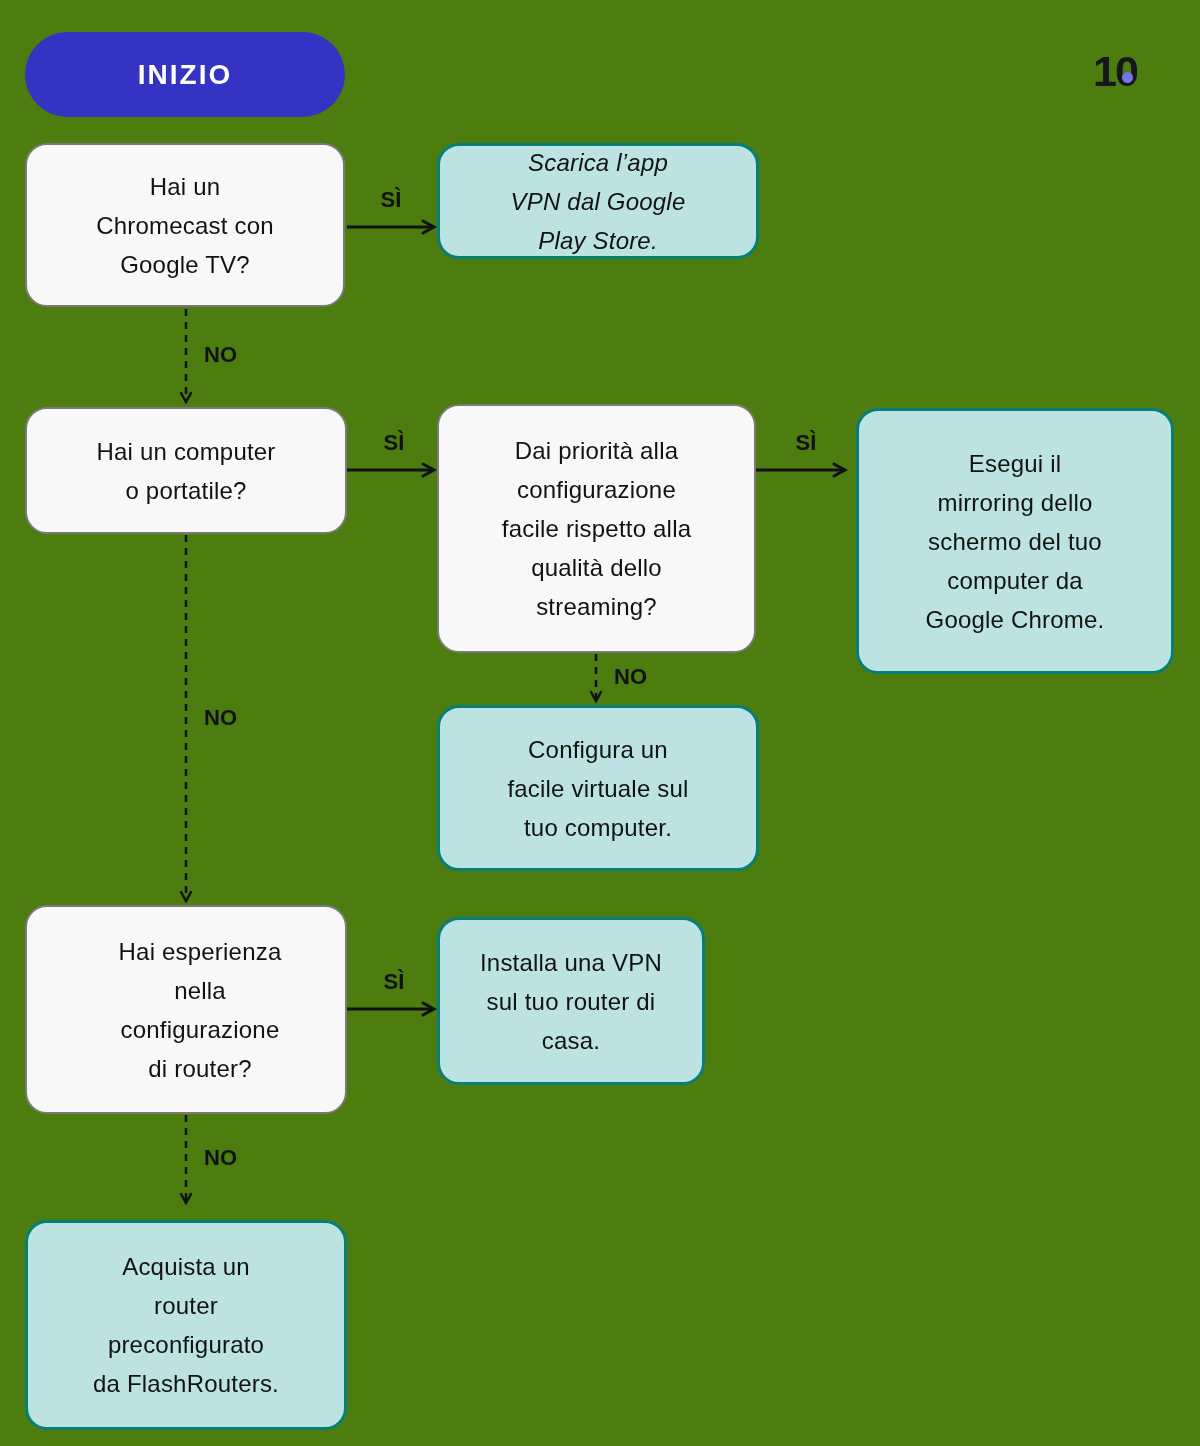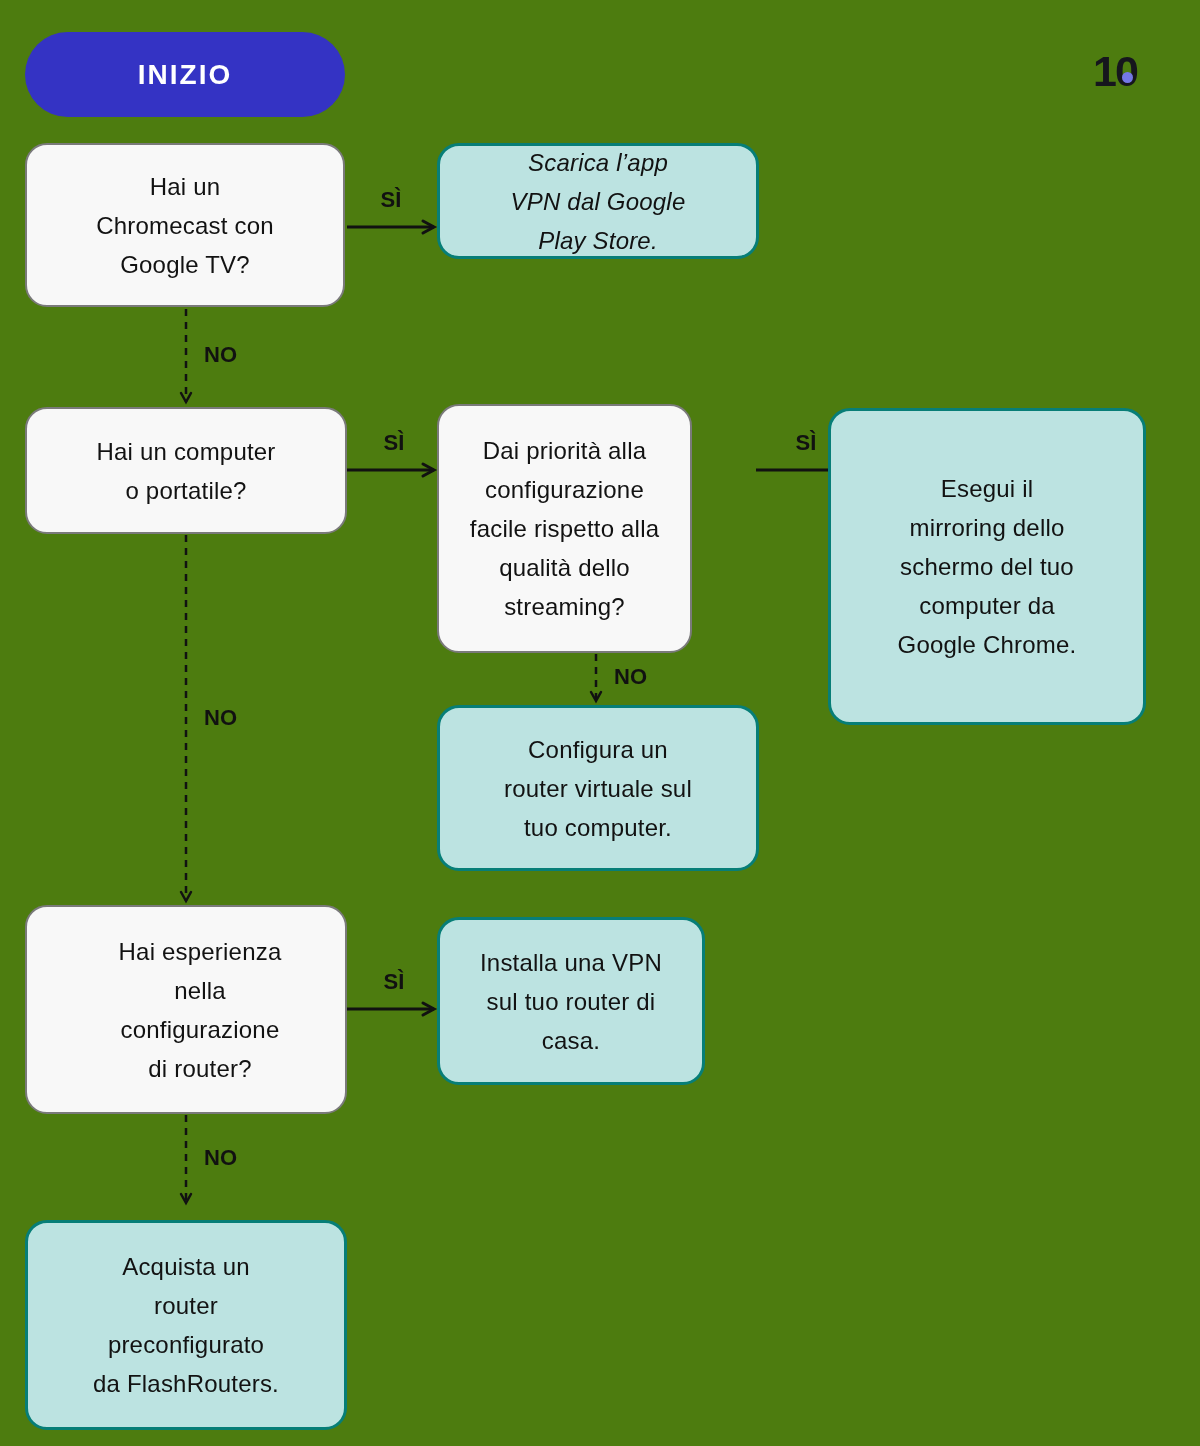--- a/index.html
+++ b/index.html
@@ -133,39 +133,39 @@
     <div class="node-text">Scarica l’app
 VPN dal Google
 Play Store.</div>
   </div>
 
   <div class="node question" style="left:25px; top:407px; width:322px; height:127px;">
     <div class="node-text">Hai un computer
 o portatile?</div>
   </div>
 
-  <div class="node question" style="left:437px; top:404px; width:255px; height:249px;">
+  <div class="node question" style="left:437px; top:404px; width:319px; height:249px;">
     <div class="node-text">Dai priorità alla
 configurazione
 facile rispetto alla
 qualità dello
 streaming?</div>
   </div>
 
-  <div class="node action" style="left:828px; top:408px; width:318px; height:317px;">
+  <div class="node action" style="left:856px; top:408px; width:318px; height:266px;">
     <div class="node-text">Esegui il
 mirroring dello
 schermo del tuo
 computer da
 Google Chrome.</div>
   </div>
 
   <div class="node action" style="left:437px; top:705px; width:322px; height:166px;">
     <div class="node-text">Configura un
-router virtuale sul
+facile virtuale sul
 tuo computer.</div>
   </div>
 
   <div class="node question" style="left:25px; top:905px; width:322px; height:209px;padding-left:28px;">
     <div class="node-text">Hai esperienza
 nella
 configurazione
 di router?</div>
   </div>
 

